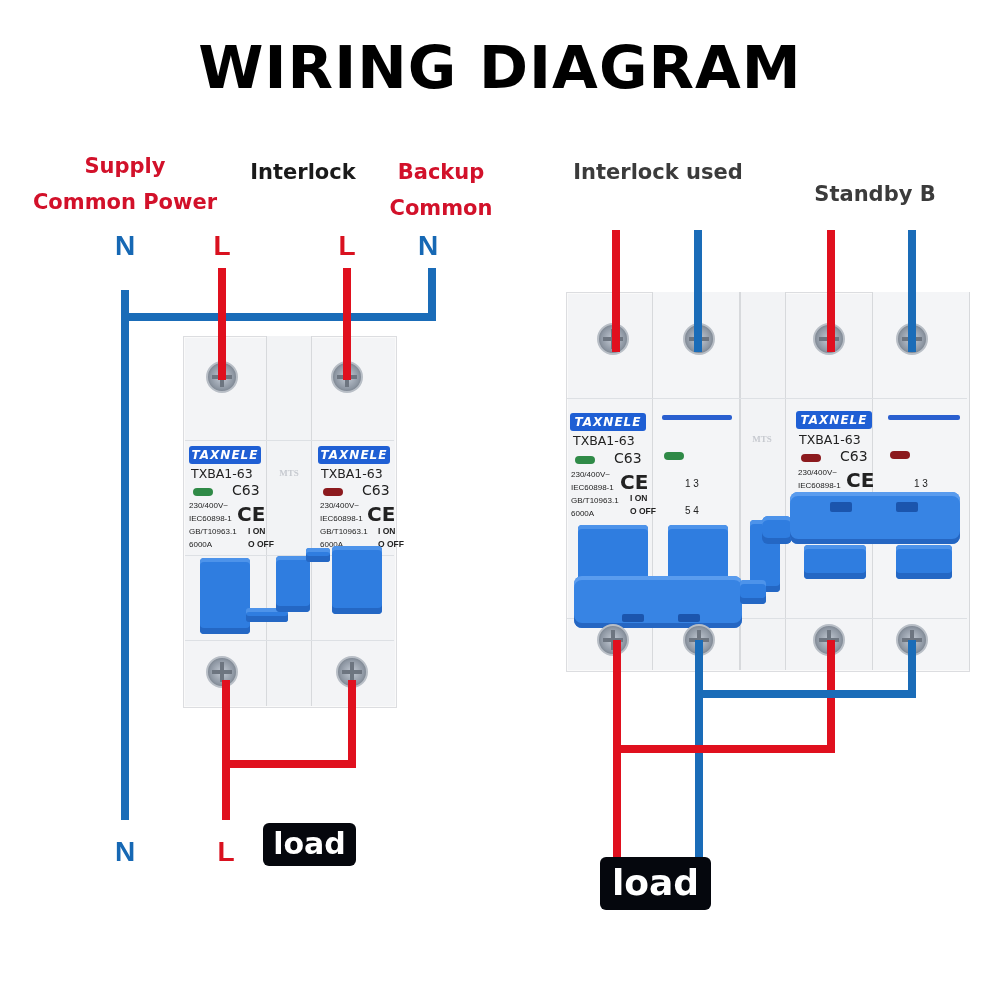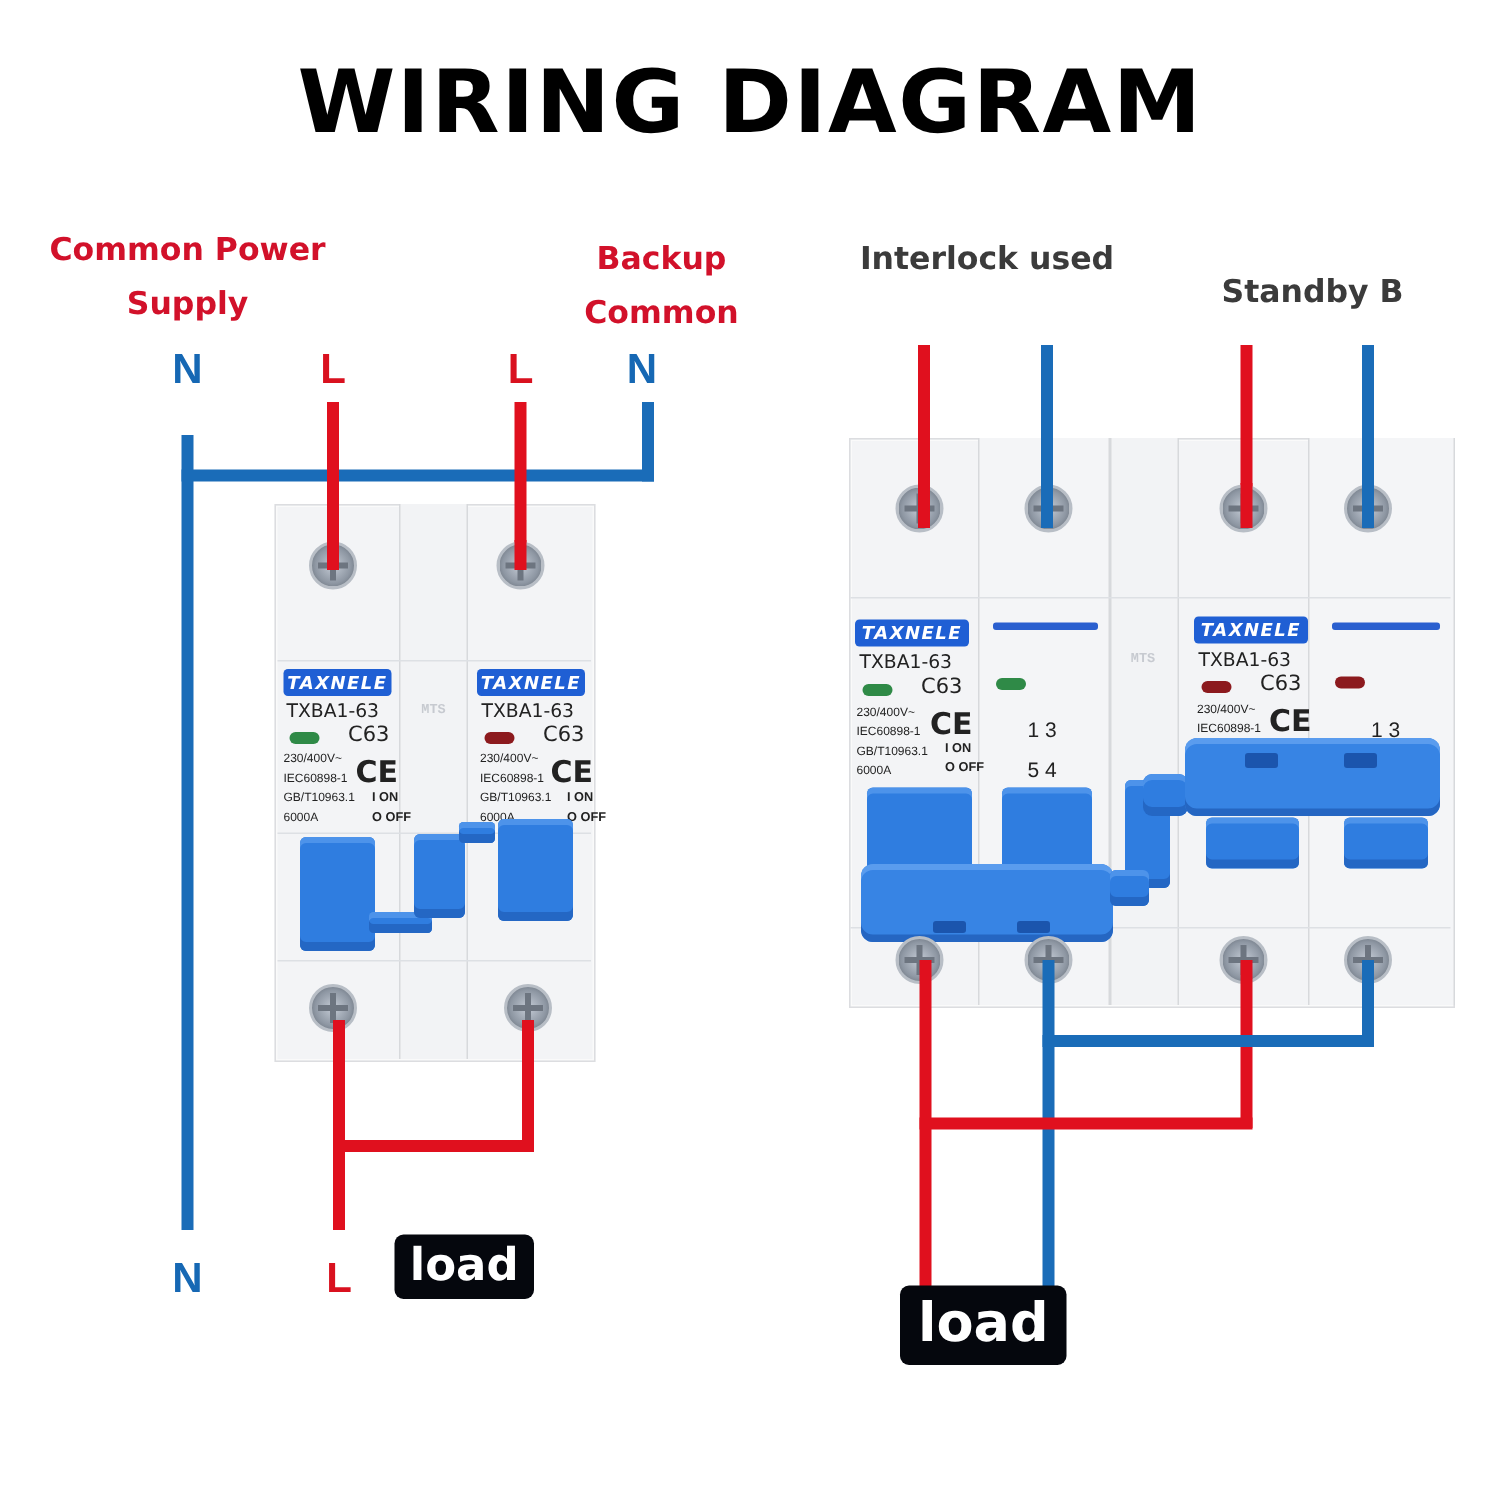--- a/index.html
+++ b/index.html
@@ -26,37 +26,38 @@
   .onoff{position:absolute;font-family:"Liberation Sans",sans-serif;font-size:8.5px;font-weight:bold;line-height:13px;color:#222;}
   .led{position:absolute;width:20px;height:8px;border-radius:4px;}
   .led-green{background:#2f8a47;}
   .led-red{background:#8c1a1e;}
   .screw{position:absolute;width:28px;height:28px;border-radius:50%;background:radial-gradient(circle,#c5ccd6 0%,#8e97a3 60%,#5a626c 100%);border:2px solid #b8bec6;}
   .screw::after{content:"";position:absolute;left:4px;top:12px;width:20px;height:4px;background:#6d7580;}
   .screw::before{content:"";position:absolute;left:12px;top:4px;width:4px;height:20px;background:#6d7580;}
   .handle{position:absolute;background:#2f7de0;border-radius:4px;box-shadow:inset 0 -6px 0 #2467c4,inset 0 4px 0 #4d93ea;}
   .tiebar{position:absolute;background:#3784e4;border-radius:8px;box-shadow:inset 0 -5px 0 #2566c2,inset 0 4px 0 #5a9cee;}
   .slot{position:absolute;background:#1b55ad;border-radius:2px;}
-  .mts{position:absolute;font-family:Liberation Mono, monospace;font-weight:bold;font-size:9px;color:#c7cad0;text-align:center;}
+  .mts{position:absolute;font-family:Liberation Serif, serif;font-weight:bold;font-size:9px;color:#c7cad0;text-align:center;}
   .blueline{position:absolute;height:5px;background:#2a5fcf;border-radius:2px;}
   .load{position:absolute;background:#05070d;color:#fff;font-family:"DejaVu Sans",sans-serif;font-weight:bold;text-align:center;border-radius:6px;}
-  .sym{position:absolute;font-family:"Liberation Sans",sans-serif;font-size:14px;color:#222;}
+  .sym{position:absolute;font-family:"Liberation Sans",sans-serif;font-size:10px;color:#222;}
 </style>
 </head>
 <body>
 
 <div class="abs title">WIRING DIAGRAM</div>
 
 <div>
 
   <div class="abs lbl red" style="left:20px;top:148px;width:210px;">
+    <div>Supply</div>
     <div>Common Power</div>
-    <div>Supply</div>
   </div>
   <div class="abs lbl blk" style="left:228px;top:154px;width:150px;">
+    <div>Interlock</div>
   </div>
   <div class="abs lbl red" style="left:386px;top:154px;width:110px;">
     <div>Backup</div>
     <div>Common</div>
   </div>
 
   <div class="abs term tN" style="left:110px;top:230px;">N</div>
   <div class="abs term tL" style="left:207px;top:230px;">L</div>
   <div class="abs term tL" style="left:332px;top:230px;">L</div>
   <div class="abs term tN" style="left:413px;top:230px;">N</div>

